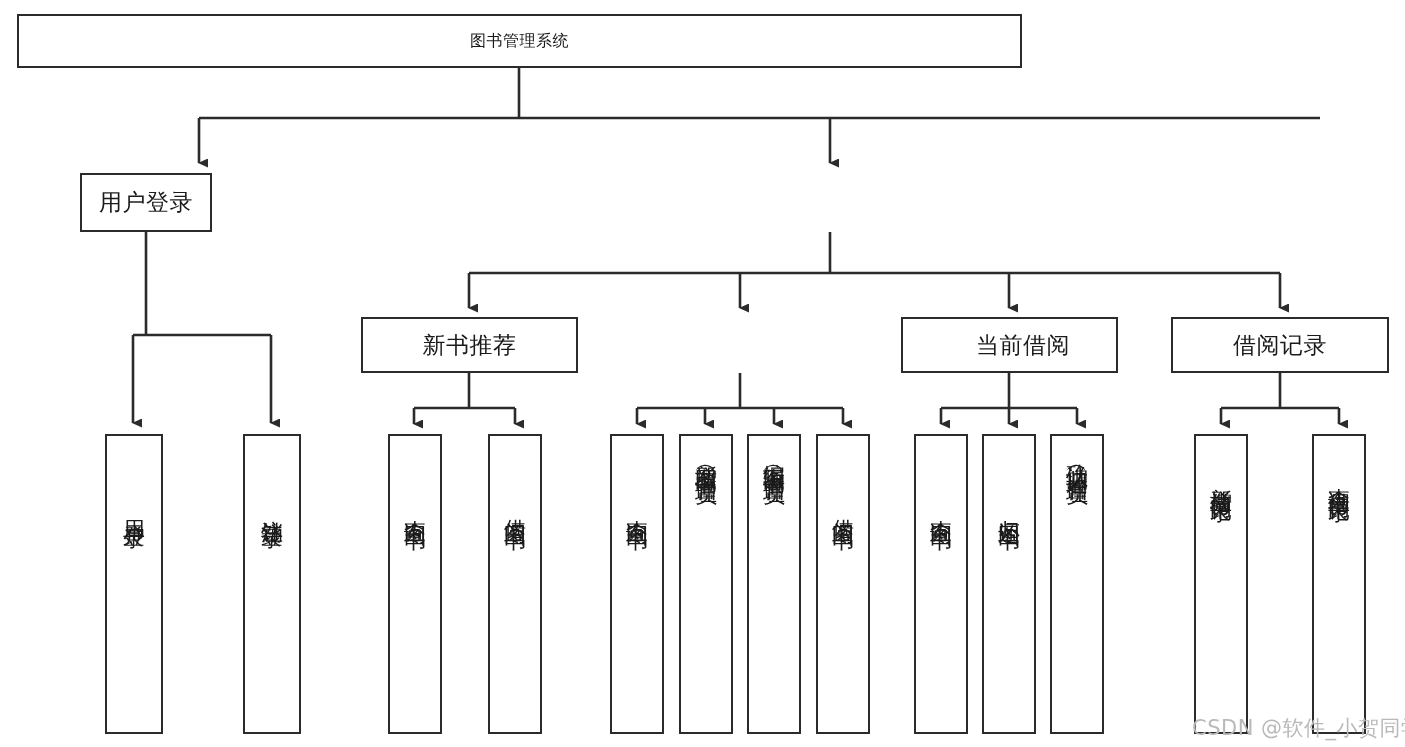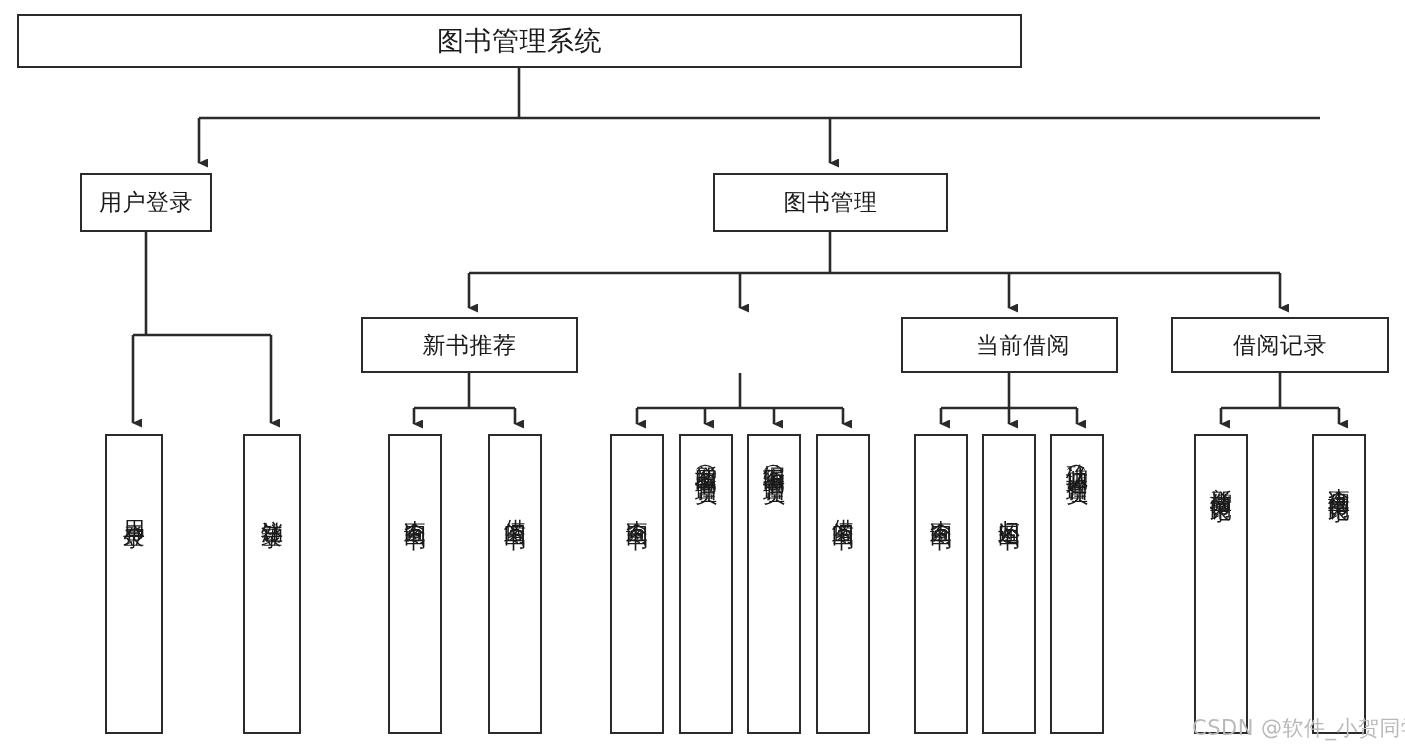--- a/index.html
+++ b/index.html
@@ -39,21 +39,21 @@
     display: block;
     line-height: 1.16;
     letter-spacing: 0.5px;
     white-space: nowrap;
   }
   
   .node.horiz .node-label {
     font-size: 23px;
   }
   .node.root .node-label {
-    font-size: 27px;
+    font-size: 16px;
   }
   
   .node.leaf {
     align-items: flex-start;
     justify-content: center;
     padding-top: 0;
   }
   .node.leaf .node-label {
     writing-mode: vertical-rl;
     text-orientation: upright;
@@ -126,23 +126,20 @@
     </g>
   </svg>
 
   <div class="node horiz root" style="left:17px; top:14px; width:1005px; height:54px;">
     <span class="node-label">图书管理系统</span>
   </div>
 
   <div class="node horiz" style="left:80px; top:173px; width:132px; height:59px;">
     <span class="node-label">用户登录</span>
   </div>
-  <div class="node horiz" style="left:713px; top:173px; width:235px; height:59px;">
-    <span class="node-label">图书管理</span>
-  </div>
 
   <div class="node horiz" style="left:361px; top:317px; width:217px; height:56px;">
     <span class="node-label">新书推荐</span>
   </div>
   <div class="node horiz" style="left:901px; top:317px; width:217px; height:56px;padding-left:27px;">
     <span class="node-label">当前借阅</span>
   </div>
   <div class="node horiz" style="left:1171px; top:317px; width:218px; height:56px;">
     <span class="node-label">借阅记录</span>
   </div>

